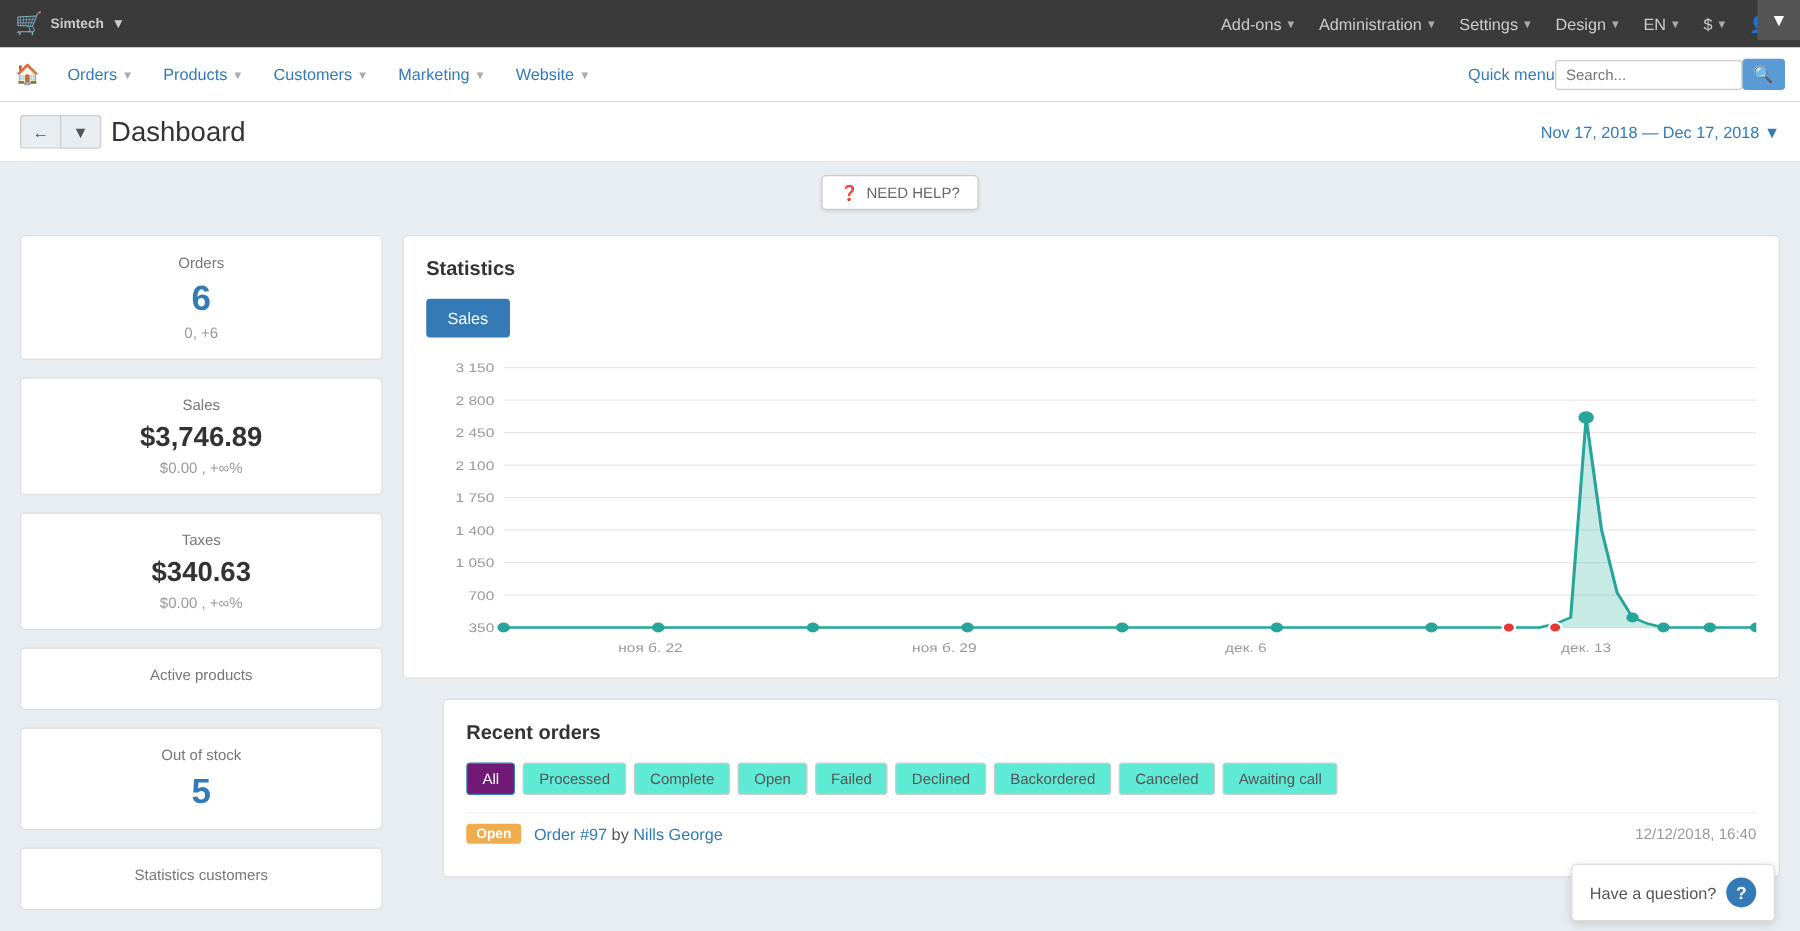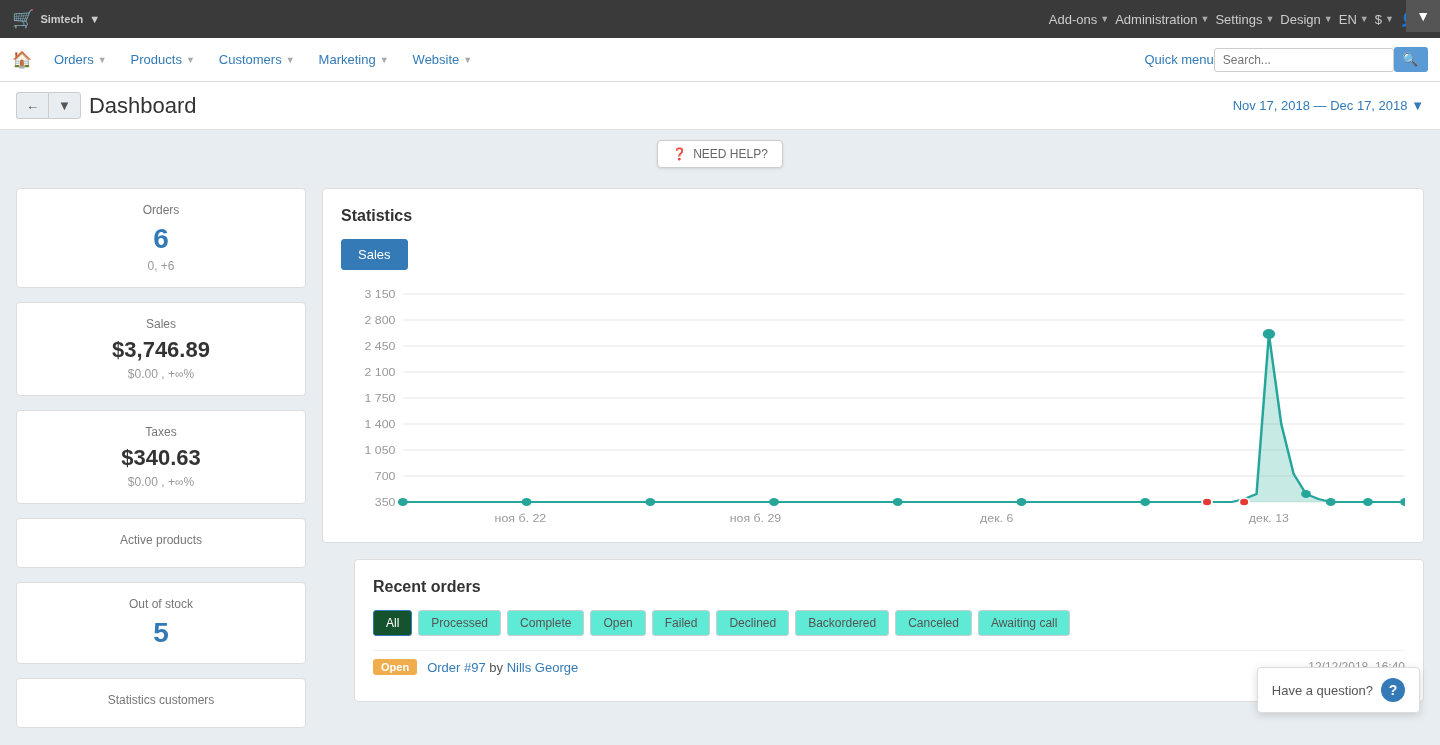--- a/index.html
+++ b/index.html
@@ -10,40 +10,40 @@
       background: #3a3a3a;
       height: 38px;
       display: flex;
       align-items: center;
       padding: 0 12px;
       justify-content: space-between;
     }
     .top-bar-left { display: flex; align-items: center; gap: 6px; }
     .top-bar-brand { color: #fff; font-size: 14px; font-weight: bold; display: flex; align-items: center; gap: 6px; cursor: pointer; }
     .top-bar-brand span { color: #ccc; font-size: 11px; }
-    .top-bar-right { display: flex; align-items: center; gap: 6px; }
+    .top-bar-right { display: flex; align-items: center; gap: 18px; }
     .top-bar-dropdown { display: flex; align-items: center; gap: 3px; color: #ccc; cursor: pointer; font-size: 13px; }
     .caret { font-size: 9px; color: #aaa; }
 
     
     .second-nav {
       background: #fff;
       border-bottom: 1px solid #ddd;
       height: 44px;
       display: flex;
       align-items: center;
       padding: 0 12px;
       justify-content: space-between;
     }
     .second-nav-left { display: flex; align-items: center; gap: 4px; }
     .home-icon { color: #2196a7; font-size: 16px; cursor: pointer; margin-right: 8px; }
     .nav-item { color: #337ab7; font-size: 13px; cursor: pointer; padding: 0 10px; display: flex; align-items: center; gap: 4px; text-decoration: none; }
     .second-nav-right { display: flex; align-items: center; }
     .quick-menu { color: #337ab7; font-size: 13px; cursor: pointer; }
-    .search-box { border: 1px solid #ccc; border-radius: 3px; padding: 4px 8px; font-size: 12px; width: 180px; outline: none; }
+    .search-box { border: 1px solid #ccc; border-radius: 3px; padding: 4px 8px; font-size: 12px; width: 150px; outline: none; }
     .search-btn { background: #5b9bd5; border: none; color: #fff; padding: 5px 9px; border-radius: 3px; cursor: pointer; font-size: 13px; }
 
     
     .title-bar {
       background: #fff;
       padding: 10px 16px;
       display: flex;
       align-items: center;
       justify-content: space-between;
       border-bottom: 1px solid #e0e0e0;
@@ -81,29 +81,29 @@
     
     .chart-container { margin-top: 14px; position: relative; }
     .chart-area { width: 100%; height: 240px; position: relative; }
     .chart-svg { width: 100%; height: 100%; }
 
     
     .orders-card { background: #fff; border: 1px solid #ddd; border-radius: 4px; padding: 18px; margin-left: 32px; }
     .orders-title { font-size: 16px; font-weight: bold; color: #333; margin-bottom: 14px; }
     .order-tabs { display: flex; gap: 6px; flex-wrap: wrap; margin-bottom: 14px; }
     .order-tab { padding: 5px 12px; font-size: 12px; border: 1px solid #ccc; border-radius: 3px; cursor: pointer; background: #5eead4; color: #555; }
-    .order-tab.active { background: #14532d; color: #fff; border-color: #337ab7; }
+    .order-tab.active { background: #701a75; color: #fff; border-color: #337ab7; }
     .order-row { display: flex; align-items: center; gap: 10px; padding: 8px 0; border-top: 1px solid #f0f0f0; }
     .badge-open { background: #f0ad4e; color: #fff; font-size: 11px; padding: 2px 8px; border-radius: 3px; font-weight: bold; }
     .order-info { flex: 1; color: #555; font-size: 13px; }
     .order-info a { color: #337ab7; text-decoration: none; }
     .order-date { color: #999; font-size: 12px; }
 
     
-    .have-question { position: fixed; bottom: 32px; right: 20px; background: #fff; border: 1px solid #ddd; border-radius: 4px; padding: 10px 14px; display: flex; align-items: center; gap: 8px; box-shadow: 0 2px 8px rgba(0,0,0,0.15); font-size: 13px; color: #555; }
+    .have-question { position: fixed; bottom: 8px; right: 20px; background: #fff; border: 1px solid #ddd; border-radius: 4px; padding: 10px 14px; display: flex; align-items: center; gap: 8px; box-shadow: 0 2px 8px rgba(0,0,0,0.15); font-size: 13px; color: #555; }
     .question-circle { background: #337ab7; color: #fff; border-radius: 50%; width: 24px; height: 24px; display: flex; align-items: center; justify-content: center; font-size: 14px; font-weight: bold; }
 
     
     .btn-group { display: flex; }
     .btn-group button { background: #e8edf2; border: 1px solid #ccc; color: #555; padding: 5px 9px; cursor: pointer; font-size: 13px; }
     .btn-group button:first-child { border-radius: 3px 0 0 3px; border-right: none; }
     .btn-group button:last-child { border-radius: 0 3px 3px 0; }
 
     
     .corner-btn { position: fixed; top: 0; right: 0; background: #555; color: #fff; border: none; padding: 8px 10px; cursor: pointer; font-size: 14px; z-index: 100; }

